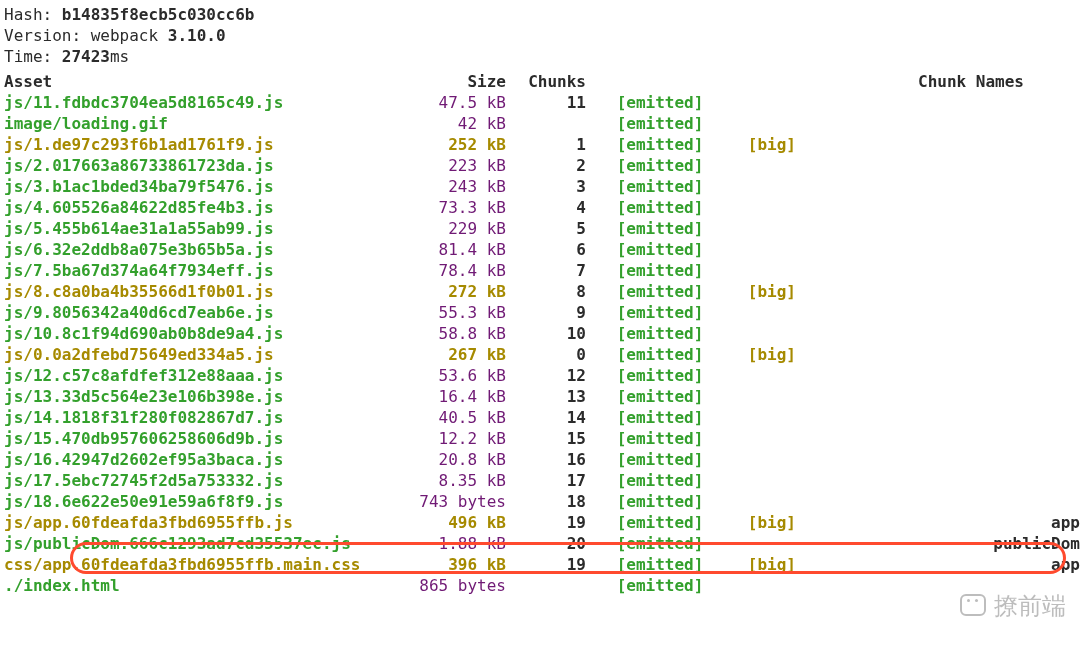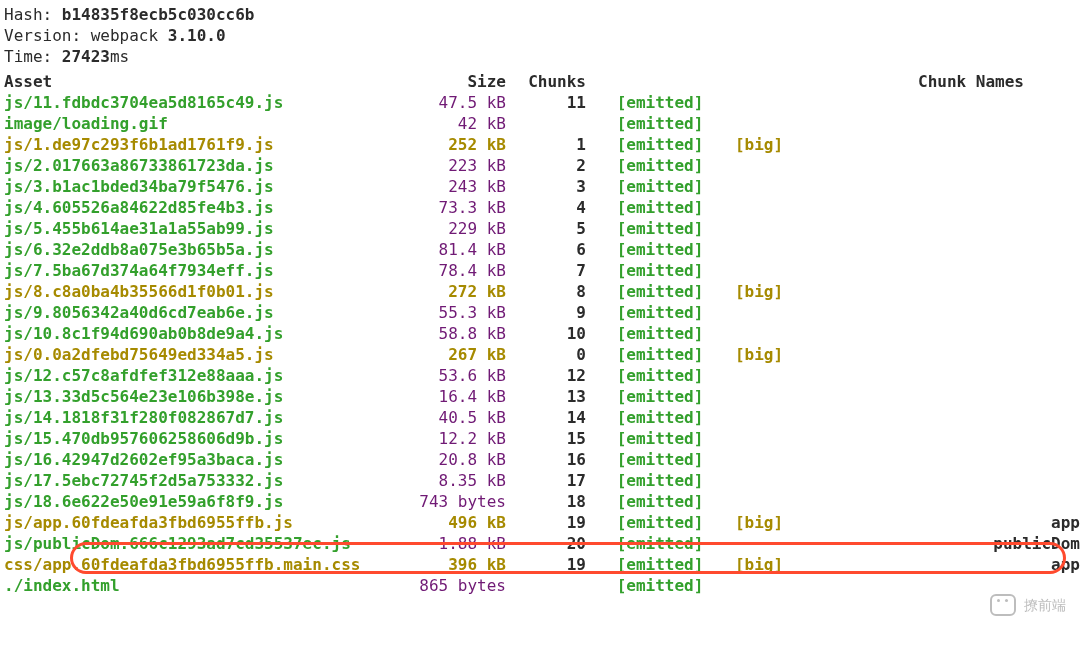--- a/index.html
+++ b/index.html
@@ -33,21 +33,21 @@
     display: grid;
     grid-template-columns: 400px 112px 80px 120px 80px 1fr;
     column-gap: 0;
     align-items: baseline;
     height: 21px;
   }
   .asset   { text-align: left; padding-right: 8px; white-space: nowrap; overflow: hidden; }
   .size    { text-align: right; padding-right: 10px; white-space: pre; }
   .chunks  { text-align: right; padding-right: 10px; font-weight: 700; }
   .emitted { text-align: center;  padding-left: 8px; }
-  .big     { text-align: center;  padding-left: 6px; }
+  .big     { text-align: right;  padding-left: 6px; }
   .names   { text-align: right;  padding-left: 12px; white-space: nowrap; font-weight: bold; }
 
   .header-row .asset,
   .header-row .size,
   .header-row .chunks,
   .header-row .names { font-weight: 700; }
   .header-names-hdr { text-align: right; padding-right: 56px; font-weight: 700; }
 
   .highlight-box {
     position: absolute;
@@ -59,21 +59,21 @@
     top: 542px;
     pointer-events: none;
   }
 
   .watermark {
     position: absolute;
     right: 14px;
     bottom: 32px;
     color: #bdbdbd;
     font-family: "PingFang SC", "Microsoft YaHei", sans-serif;
-    font-size: 14px;
+    font-size: 24px;
     display: flex;
     align-items: center;
     gap: 8px;
   }
   .wm-icon {
     width: 22px; height: 18px;
     border: 2px solid #bdbdbd;
     border-radius: 6px;
     display: inline-block;
     position: relative;

